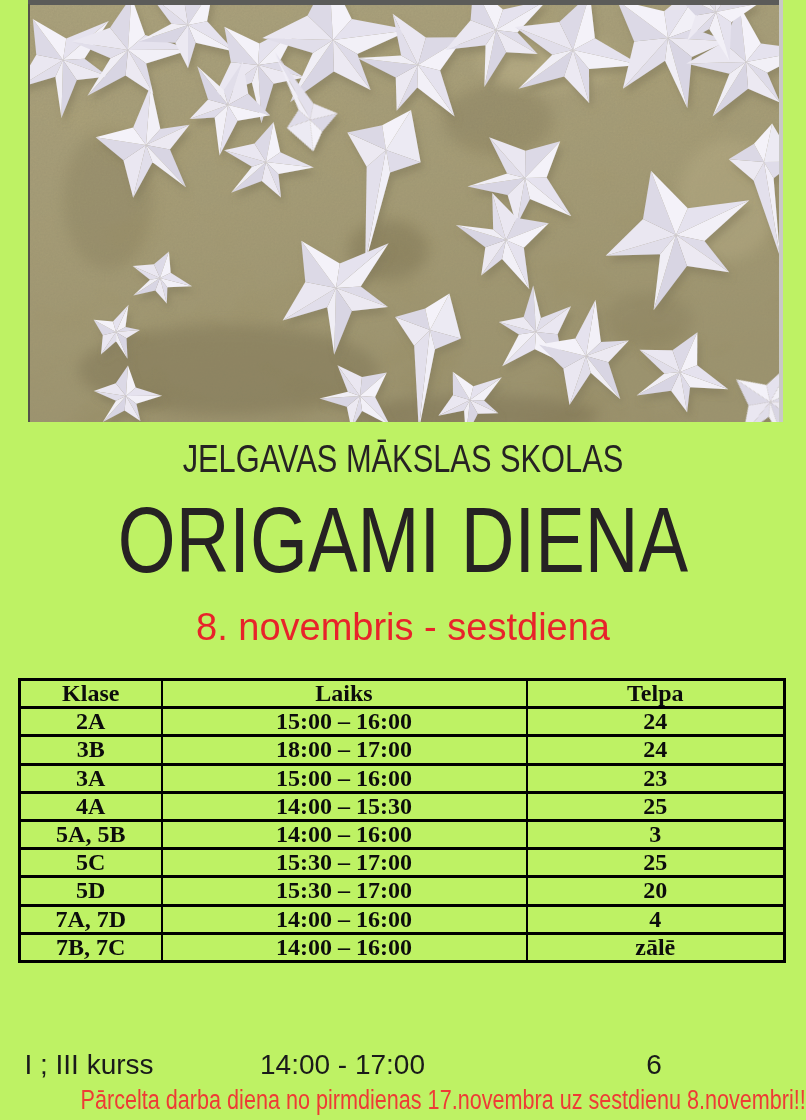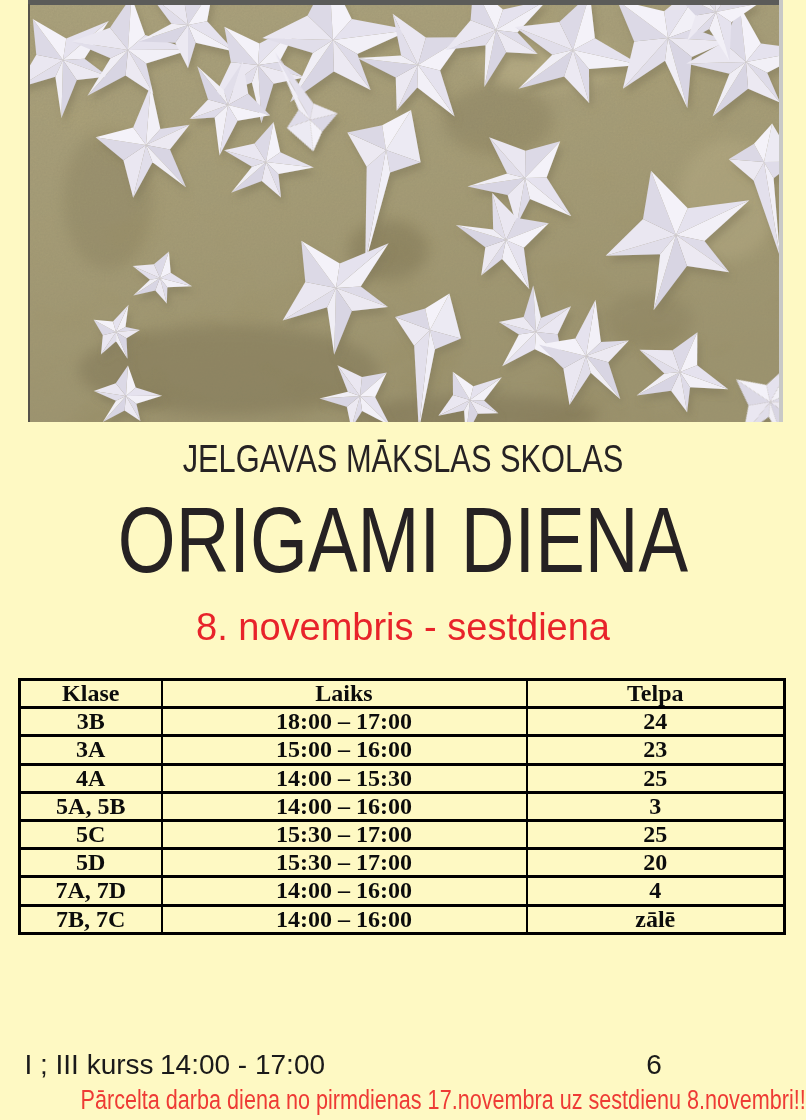--- a/index.html
+++ b/index.html
@@ -1,20 +1,20 @@
 <!DOCTYPE html>
 <html><head>
 <meta charset="utf-8">
 <style>
   html, body { margin:0; padding:0; background:#ffffff; }
   body {
     width:806px; height:1120px; overflow:hidden;
     font-family:"Liberation Sans", sans-serif;
   }
-  .page { position:relative; width:806px; height:1120px; background:#fef9c3; }
+  .page { position:relative; width:806px; height:1120px; background:#bef264; }
 
   .photo-wrap {
     position:absolute; left:28px; top:0; width:755px; height:422px;
     overflow:hidden; background:#a89d72;
   }
   .photo-wrap svg { display:block; }
 
   .school-line {
     position:absolute; top:438px; left:0; width:806px;
     text-align:center; font-size:39px; line-height:42px;
@@ -49,21 +49,21 @@
     text-align:center; vertical-align:middle;
     font-weight:bold; line-height:1.05;
     overflow:hidden; white-space:nowrap;
   }
   .extra-row {
     position:absolute; top:1048px; left:18px; width:765px; height:34px;
     display:flex; align-items:center;
     font-size:28px; color:#1a1a1a;
   }
   .extra-row .c1 { width:142px; text-align:center; }
-  .extra-row .c2 { width:365px; }
+  .extra-row .c2 { width:365px; text-align:center; }
   .extra-row .c3 { width:258px; text-align:center; }
 
   .notice {
     position:absolute; top:1084px; left:0; width:806px;
     text-align:center; font-size:27px; line-height:32px;
     color:#ee3b35; white-space:nowrap;
     transform:scaleX(0.80); transform-origin:center;
   }
 </style>
 </head>
@@ -188,20 +188,25 @@
     </colgroup>
     <thead>
       <tr>
         <th>Klase</th>
         <th>Laiks</th>
         <th>Telpa</th>
       </tr>
     </thead>
     <tbody>
         <tr>
+          <td>2A</td>
+          <td>15:00 – 16:00</td>
+          <td>24</td>
+        </tr>
+        <tr>
           <td>3B</td>
           <td>18:00 – 17:00</td>
           <td>24</td>
         </tr>
         <tr>
           <td>3A</td>
           <td>15:00 – 16:00</td>
           <td>23</td>
         </tr>
         <tr>

